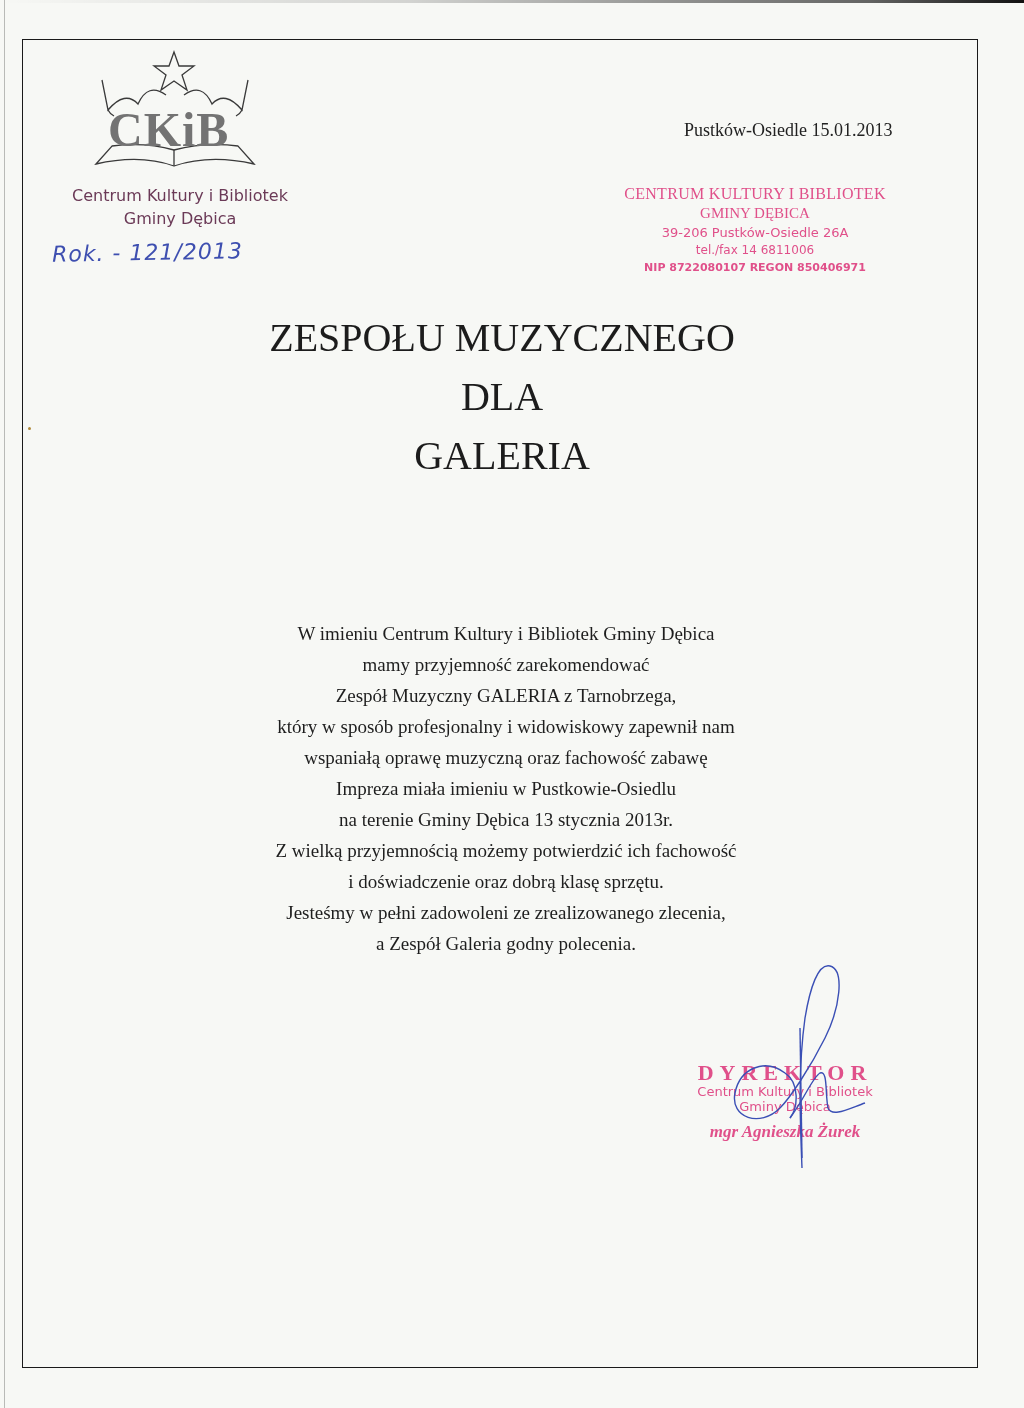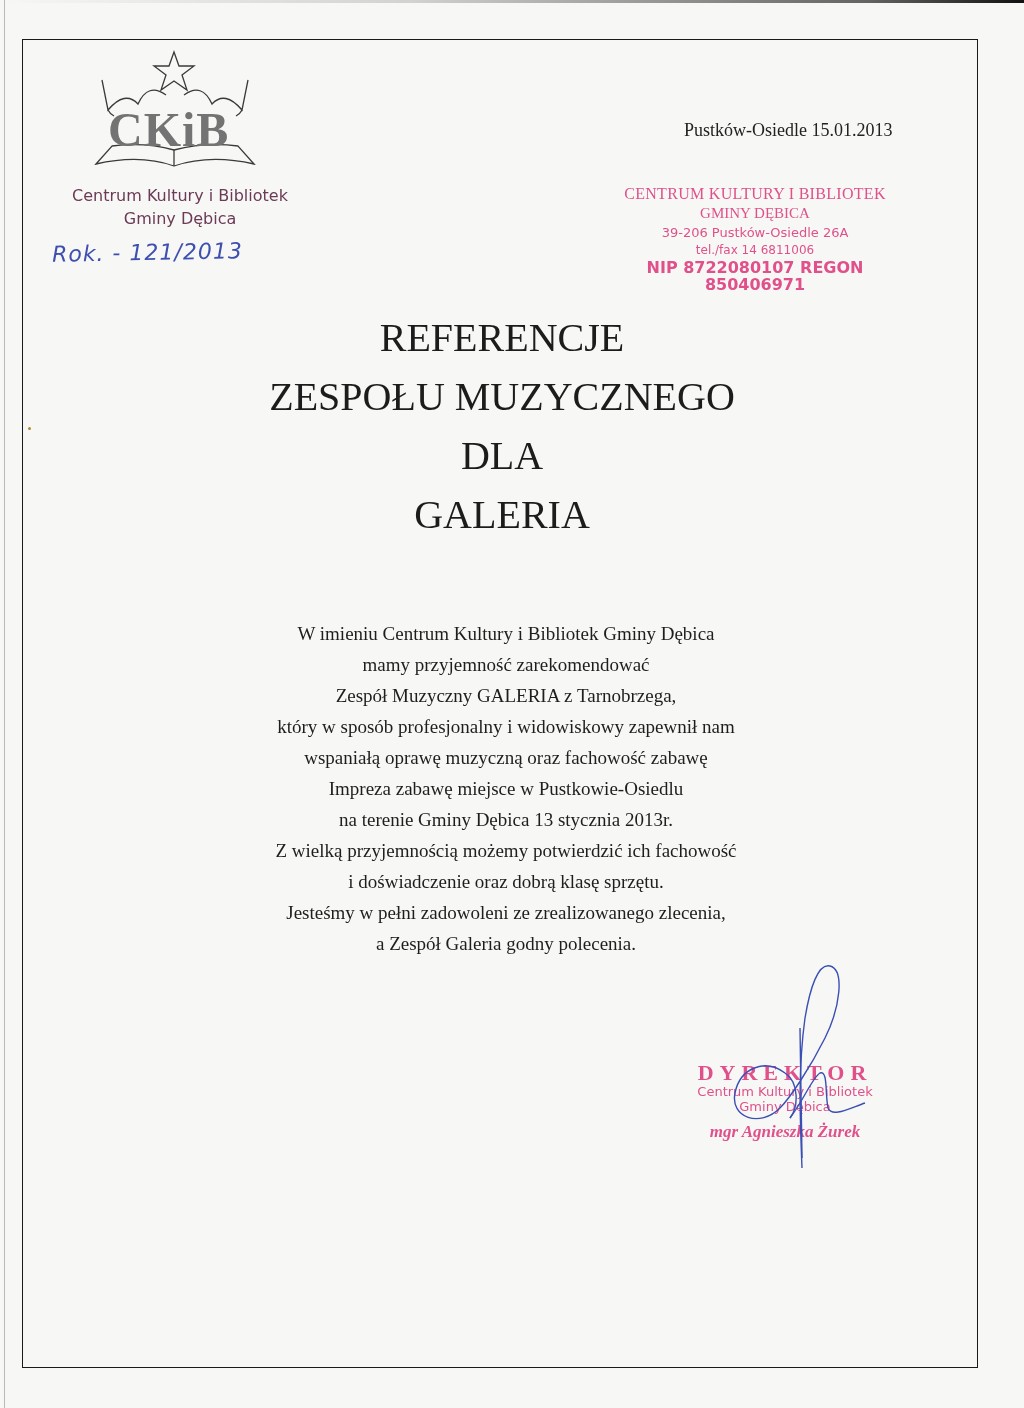--- a/index.html
+++ b/index.html
@@ -51,21 +51,21 @@
     font-size: 18px; color: #222;
   }
   .stamp {
     position: absolute; left: 600px; top: 184px; width: 310px;
     text-align: center; color: #e0508a;
   }
   .stamp .s1 { font-size: 16px; letter-spacing: 0.3px; line-height: 20px; }
   .stamp .s2 { font-size: 15px; line-height: 19px; }
   .stamp .s3 { font-size: 13px; font-family: "DejaVu Sans", sans-serif; line-height: 19px; }
   .stamp .s4 { font-size: 12px; font-family: "DejaVu Sans", sans-serif; line-height: 17px; }
-  .stamp .s5 { font-size: 16px; font-family: "DejaVu Sans", sans-serif; line-height: 17px; font-weight: bold; }
+  .stamp .s5 { font-size: 11px; font-family: "DejaVu Sans", sans-serif; line-height: 17px; font-weight: bold; }
   .title-block {
     position: absolute; left: 0; top: 308px; width: 1004px; text-align: center;
     font-size: 40px; line-height: 59px; color: #1c1c1c;
   }
   .body-block {
     position: absolute; left: 4px; top: 618px; width: 1004px; text-align: center;
     font-size: 19px; line-height: 31px; color: #1e1e1e;
   }
   .signature-stamp {
     position: absolute; left: 680px; top: 1062px; width: 210px; text-align: center;
@@ -108,33 +108,32 @@
 
 <div class="stamp">
   <div class="s1">CENTRUM KULTURY I BIBLIOTEK</div>
   <div class="s2">GMINY DĘBICA</div>
   <div class="s3">39-206 Pustków-Osiedle 26A</div>
   <div class="s4">tel./fax 14 6811006</div>
   <div class="s5">NIP 8722080107 REGON 850406971</div>
 </div>
 
 <div class="title-block">
-  <div>REFERENCJE</div>
   <div>ZESPOŁU MUZYCZNEGO</div>
   <div>DLA</div>
   <div>GALERIA</div>
 </div>
 
 <div class="body-block">
   <div>W imieniu Centrum Kultury i Bibliotek Gminy Dębica</div>
   <div>mamy przyjemność zarekomendować</div>
   <div>Zespół Muzyczny GALERIA z Tarnobrzega,</div>
   <div>który w sposób profesjonalny i widowiskowy zapewnił nam</div>
   <div>wspaniałą oprawę muzyczną oraz fachowość zabawę</div>
-  <div>Impreza zabawę miejsce w Pustkowie-Osiedlu</div>
+  <div>Impreza miała imieniu w Pustkowie-Osiedlu</div>
   <div>na terenie Gminy Dębica 13 stycznia 2013r.</div>
   <div>Z wielką przyjemnością możemy potwierdzić ich fachowość</div>
   <div>i doświadczenie oraz dobrą klasę sprzętu.</div>
   <div>Jesteśmy w pełni zadowoleni ze zrealizowanego zlecenia,</div>
   <div>a Zespół Galeria godny polecenia.</div>
 </div>
 
 <div class="signature-stamp">
   <div class="sig-title">DYREKTOR</div>
   <div class="sig-org">Centrum Kultury i Bibliotek</div>

